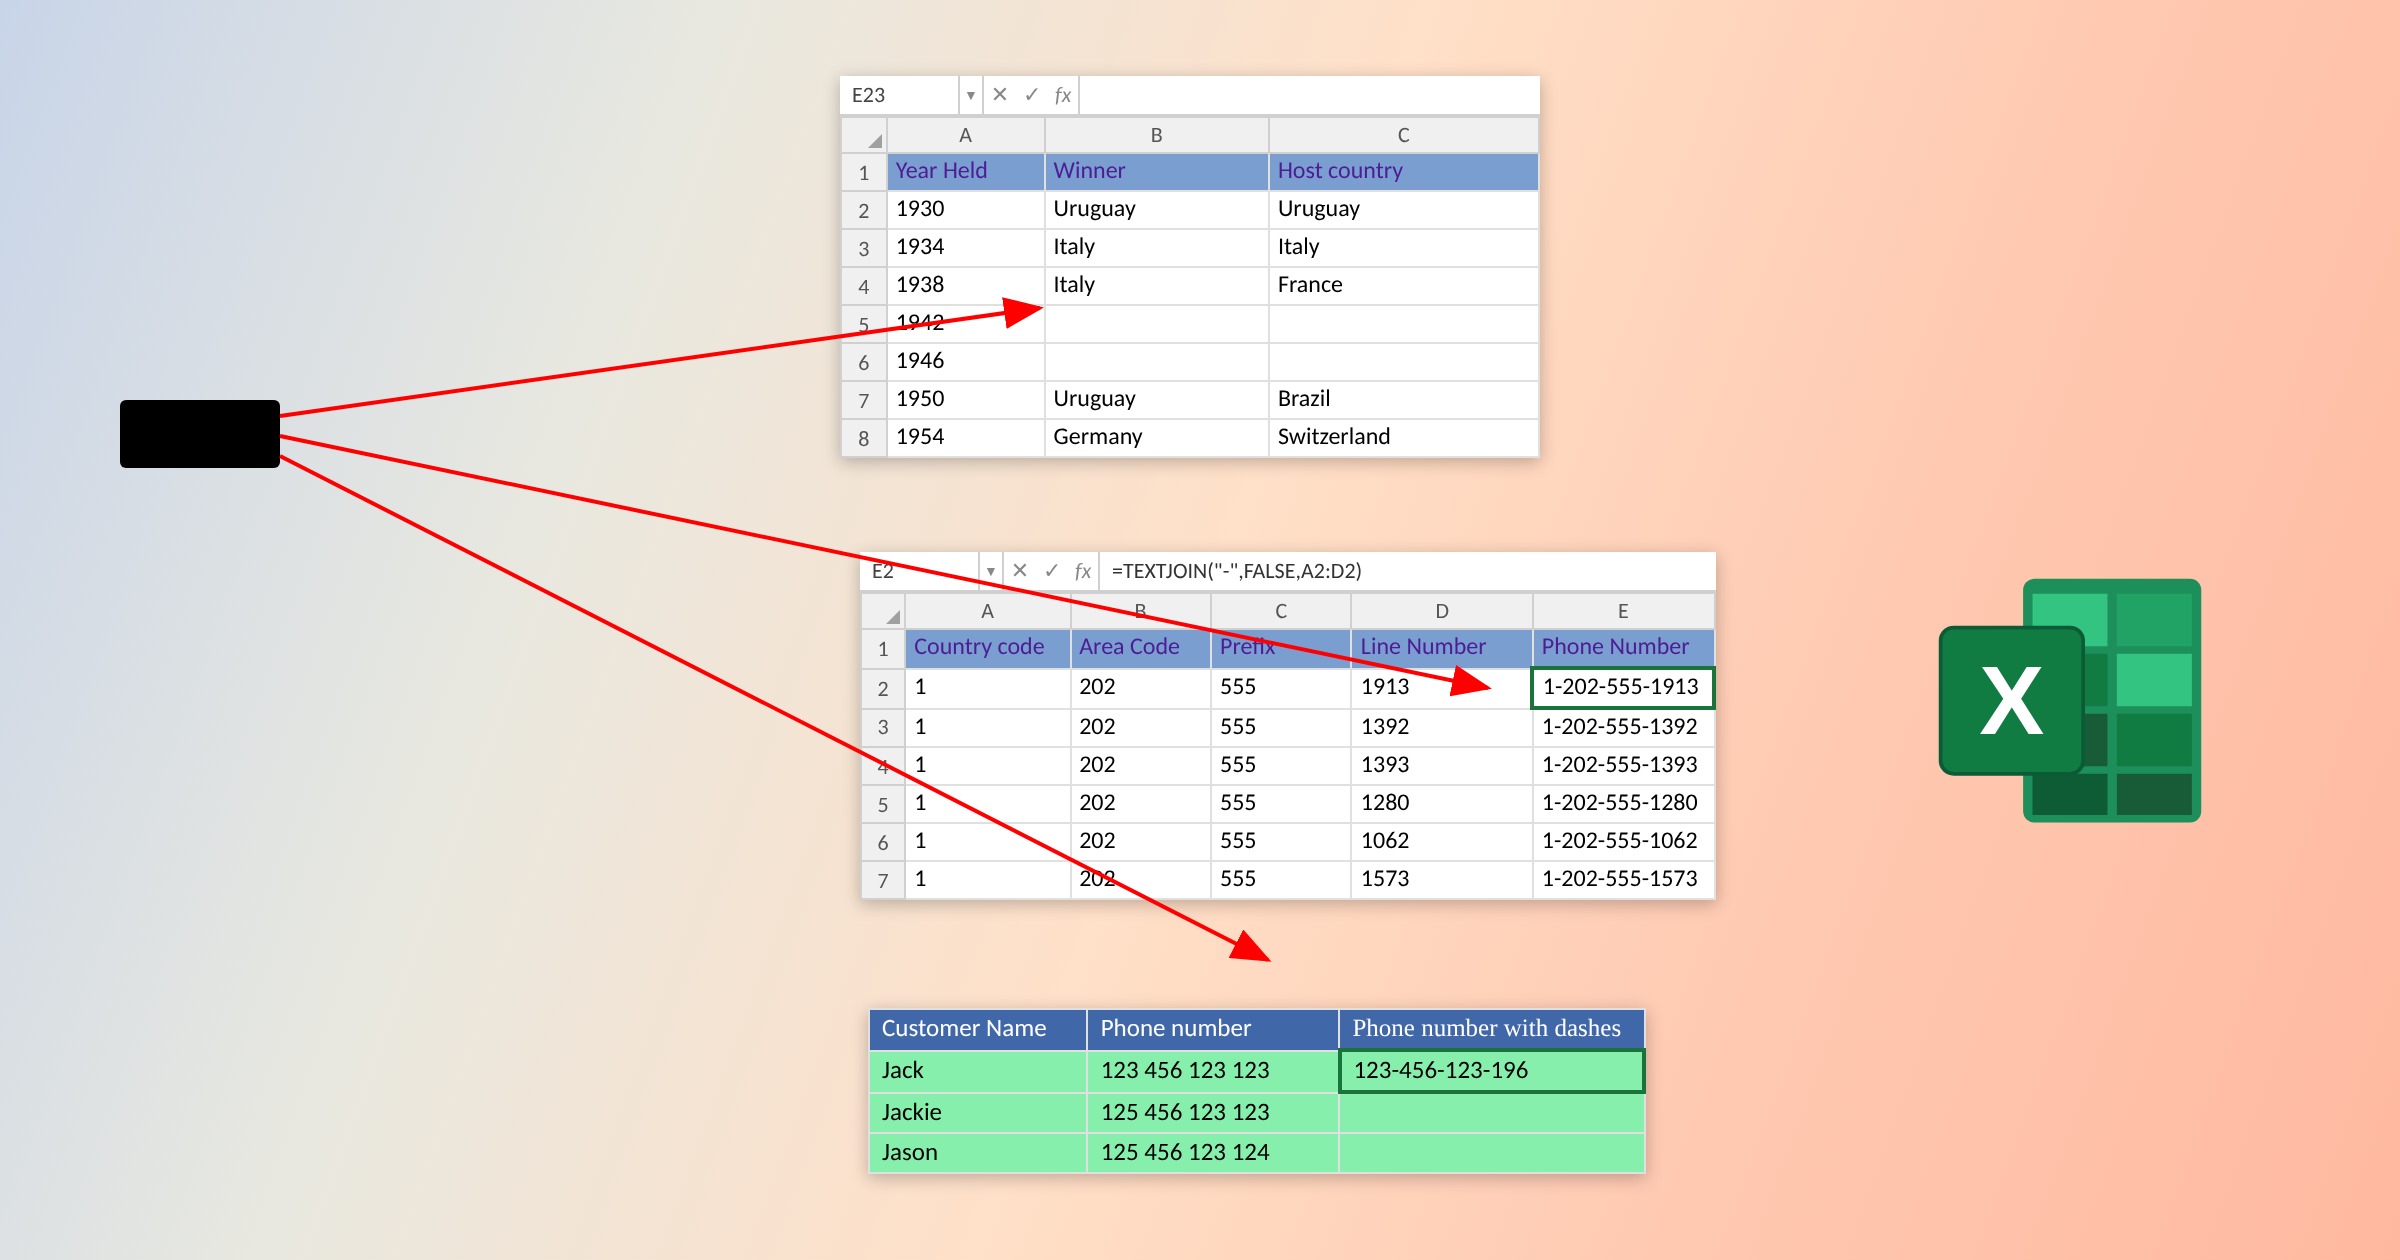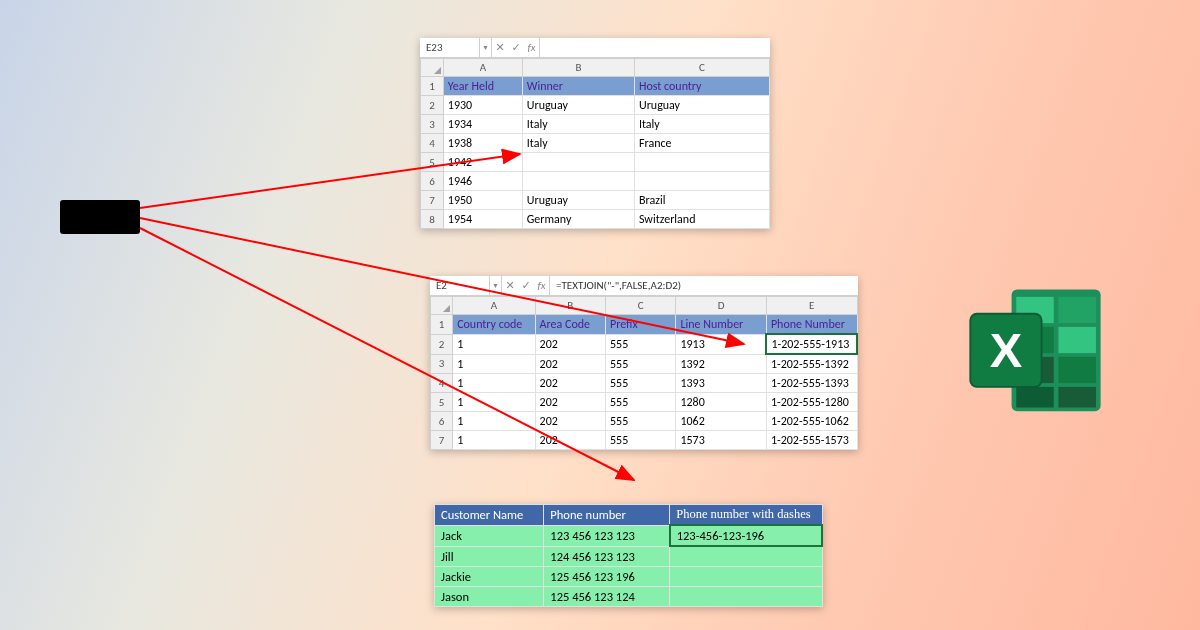--- a/index.html
+++ b/index.html
@@ -334,27 +334,22 @@
       <td class="hdr-dblue col1">Customer Name</td>
       <td class="hdr-dblue col2">Phone number</td>
       <td class="hdr-dblue col3">Phone number with dashes</td>
     </tr>
     <tr>
           <td>Jack</td>
           <td>123 456 123 123</td>
           <td class="selected-cell">123-456-123-196</td>
         </tr>
     <tr>
-          <td>Jill</td>
-          <td>124 456 123 123</td>
-          <td></td>
-        </tr>
-    <tr>
           <td>Jackie</td>
-          <td>125 456 123 196</td>
+          <td>125 456 123 123</td>
           <td></td>
         </tr>
     <tr>
           <td>Jason</td>
           <td>125 456 123 124</td>
           <td></td>
         </tr>
   </tbody>
     </table>
 </div>

